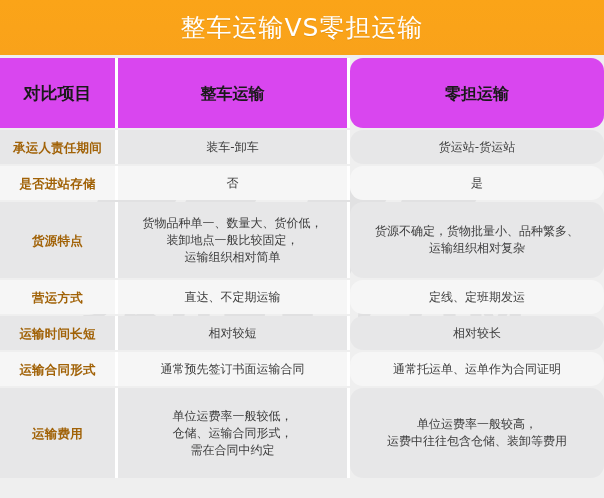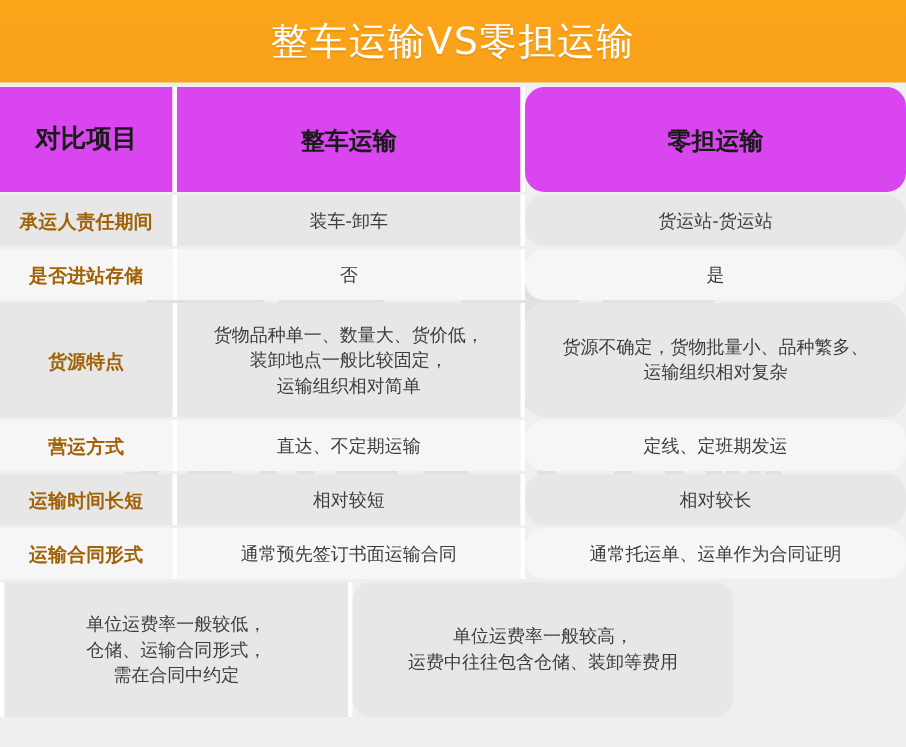--- a/index.html
+++ b/index.html
@@ -254,20 +254,21 @@
             </span>
           </div>
           <div class="gap"></div>
           <div class="cell c3">
             <span class="cell-lines">
               <span>通常托运单、运单作为合同证明</span>
             </span>
           </div>
         </div>
         <div class="row body shade tall2">
+          <div class="cell c1">运输费用</div>
           <div class="gap"></div>
           <div class="cell c2">
             <span class="cell-lines">
               <span>单位运费率一般较低，</span>
               <span>仓储、运输合同形式，</span>
               <span>需在合同中约定</span>
             </span>
           </div>
           <div class="gap"></div>
           <div class="cell c3">

